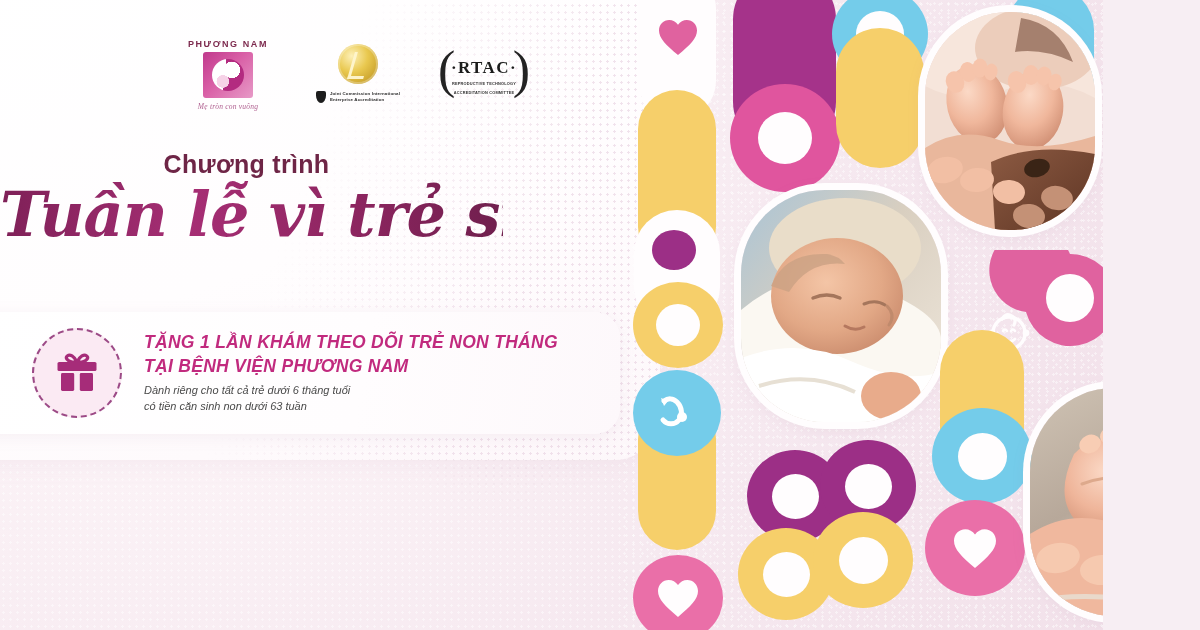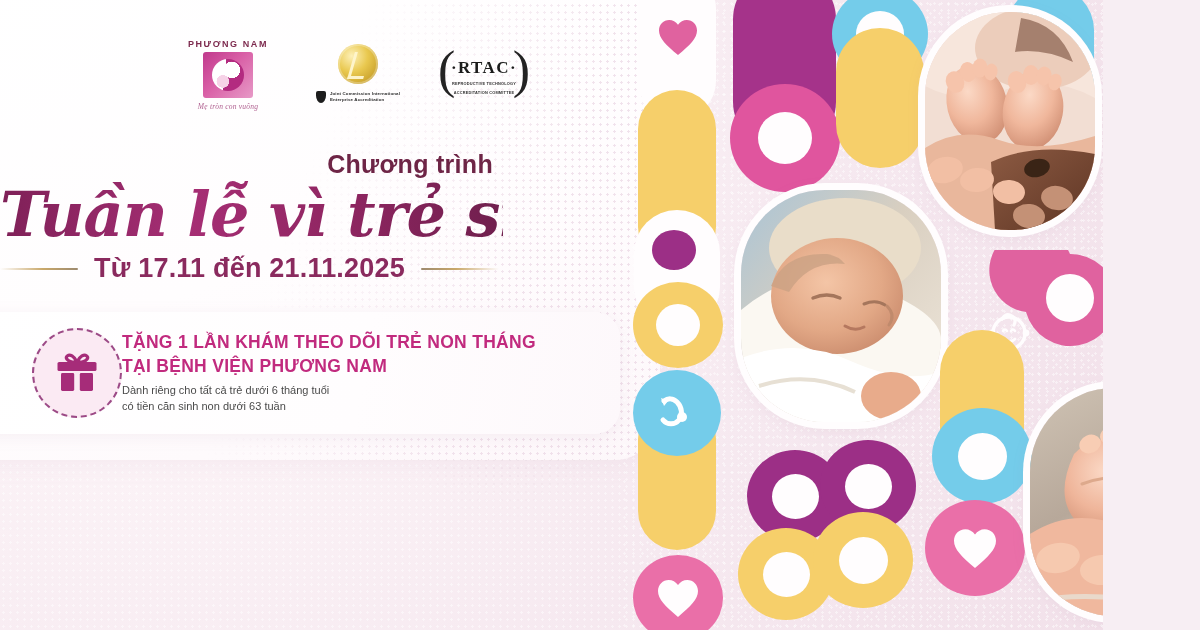--- a/index.html
+++ b/index.html
@@ -85,21 +85,21 @@
   .jci-text{font-size:4.4px;line-height:1.45;color:#2a2a2a;font-weight:bold;letter-spacing:.15px;}
   .logo-rtac{position:relative;width:96px;height:62px;margin-top:2px;}
   .rtac-par{position:absolute;top:0;font-size:52px;color:#232323;line-height:56px;font-family:"Liberation Serif",serif;font-weight:300;}
   .rtac-par.l{left:2px;}
   .rtac-par.r{right:2px;}
   .rtac-inner{position:absolute;left:0;right:0;top:16px;text-align:center;}
   .rtac-name{font-family:"Liberation Serif",serif;font-size:17px;font-weight:bold;letter-spacing:1.4px;color:#1b1b1b;}
   .rtac-sub{font-size:3.9px;line-height:1.5;color:#333;letter-spacing:.2px;margin-top:3px;font-weight:bold;}
   
   .kicker{
-    position:absolute;left:0;right:610px;top:150px;text-align:right;
+    position:absolute;left:0;right:610px;top:150px;text-align:center;
     font-size:25px;font-weight:bold;color:#6e2546;letter-spacing:.3px;
   }
   .title-script{
     position:absolute;left:0;right:600px;top:178px;text-align:center;
     font-family:"DejaVu Serif","Liberation Serif",serif;
     font-style:italic;font-weight:bold;font-size:62px;letter-spacing:-1px;
     color:#8e2a63;
     background:linear-gradient(95deg,#7e2057 0%, #a62e74 38%, #8d2560 70%, #6f1f4d 100%);
     -webkit-background-clip:text;background-clip:text;-webkit-text-fill-color:transparent;
     white-space:nowrap;
@@ -119,21 +119,21 @@
     border-radius:0 26px 26px 0;
     box-shadow:0 3px 16px rgba(180,140,170,.10);
     display:flex;align-items:center;
   }
   .gift-badge{
     margin-left:62px;width:86px;height:86px;border-radius:50%;flex:none;
     background:#fbeaf3;border:2px dashed #9c4a86;
     display:flex;align-items:center;justify-content:center;
   }
   .gift-svg{width:46px;height:42px;display:block;}
-  .offer-text{}
+  .offer-text{margin-left:22px;font-style:italic;}
   .offer-h1,.offer-h2{
     font-size:17.5px;font-weight:bold;color:#c12a7e;letter-spacing:.3px;line-height:1.35;
     white-space:nowrap;
   }
   .offer-p{font-size:11px;color:#4a4a4a;line-height:1.45;white-space:nowrap;}
   .offer-p.first{margin-top:5px;}
   
   .collage{position:absolute;left:620px;top:0;width:580px;height:630px;overflow:hidden;}
   .collage-dots{
     position:absolute;inset:0;
@@ -191,25 +191,20 @@
         <div class="rtac-sub">REPRODUCTIVE TECHNOLOGY</div>
         <div class="rtac-sub">ACCREDITATION COMMITTEE</div>
       </div>
     </div>
 
   </div>
 
   <div class="kicker">Chương trình</div>
   <div class="title-script">Tuần lễ vì trẻ sinh non</div>
 
-  <div class="date-row">
-    <span class="date-rule l"></span>
-    <span class="date-text">Từ 17.11 đến 21.11.2025</span>
-    <span class="date-rule r"></span>
-  </div>
 
   <div class="offer">
     <div class="gift-badge">
       <svg class="gift-svg" viewBox="0 0 46 42">
         <path d="M23 10c-3-6-7-8-9.5-6.3C11 5.4 12.8 9 18 10z" fill="none" stroke="#a62c79" stroke-width="3.2"></path>
         <path d="M23 10c3-6 7-8 9.5-6.3C35 5.4 33.2 9 28 10z" fill="none" stroke="#a62c79" stroke-width="3.2"></path>
         <rect x="3.5" y="10" width="39" height="9" rx="1.6" fill="#a62c79"></rect>
         <rect x="7" y="21" width="13.2" height="18" rx="1.4" fill="#a62c79"></rect>
         <rect x="25.8" y="21" width="13.2" height="18" rx="1.4" fill="#a62c79"></rect>
       </svg>

